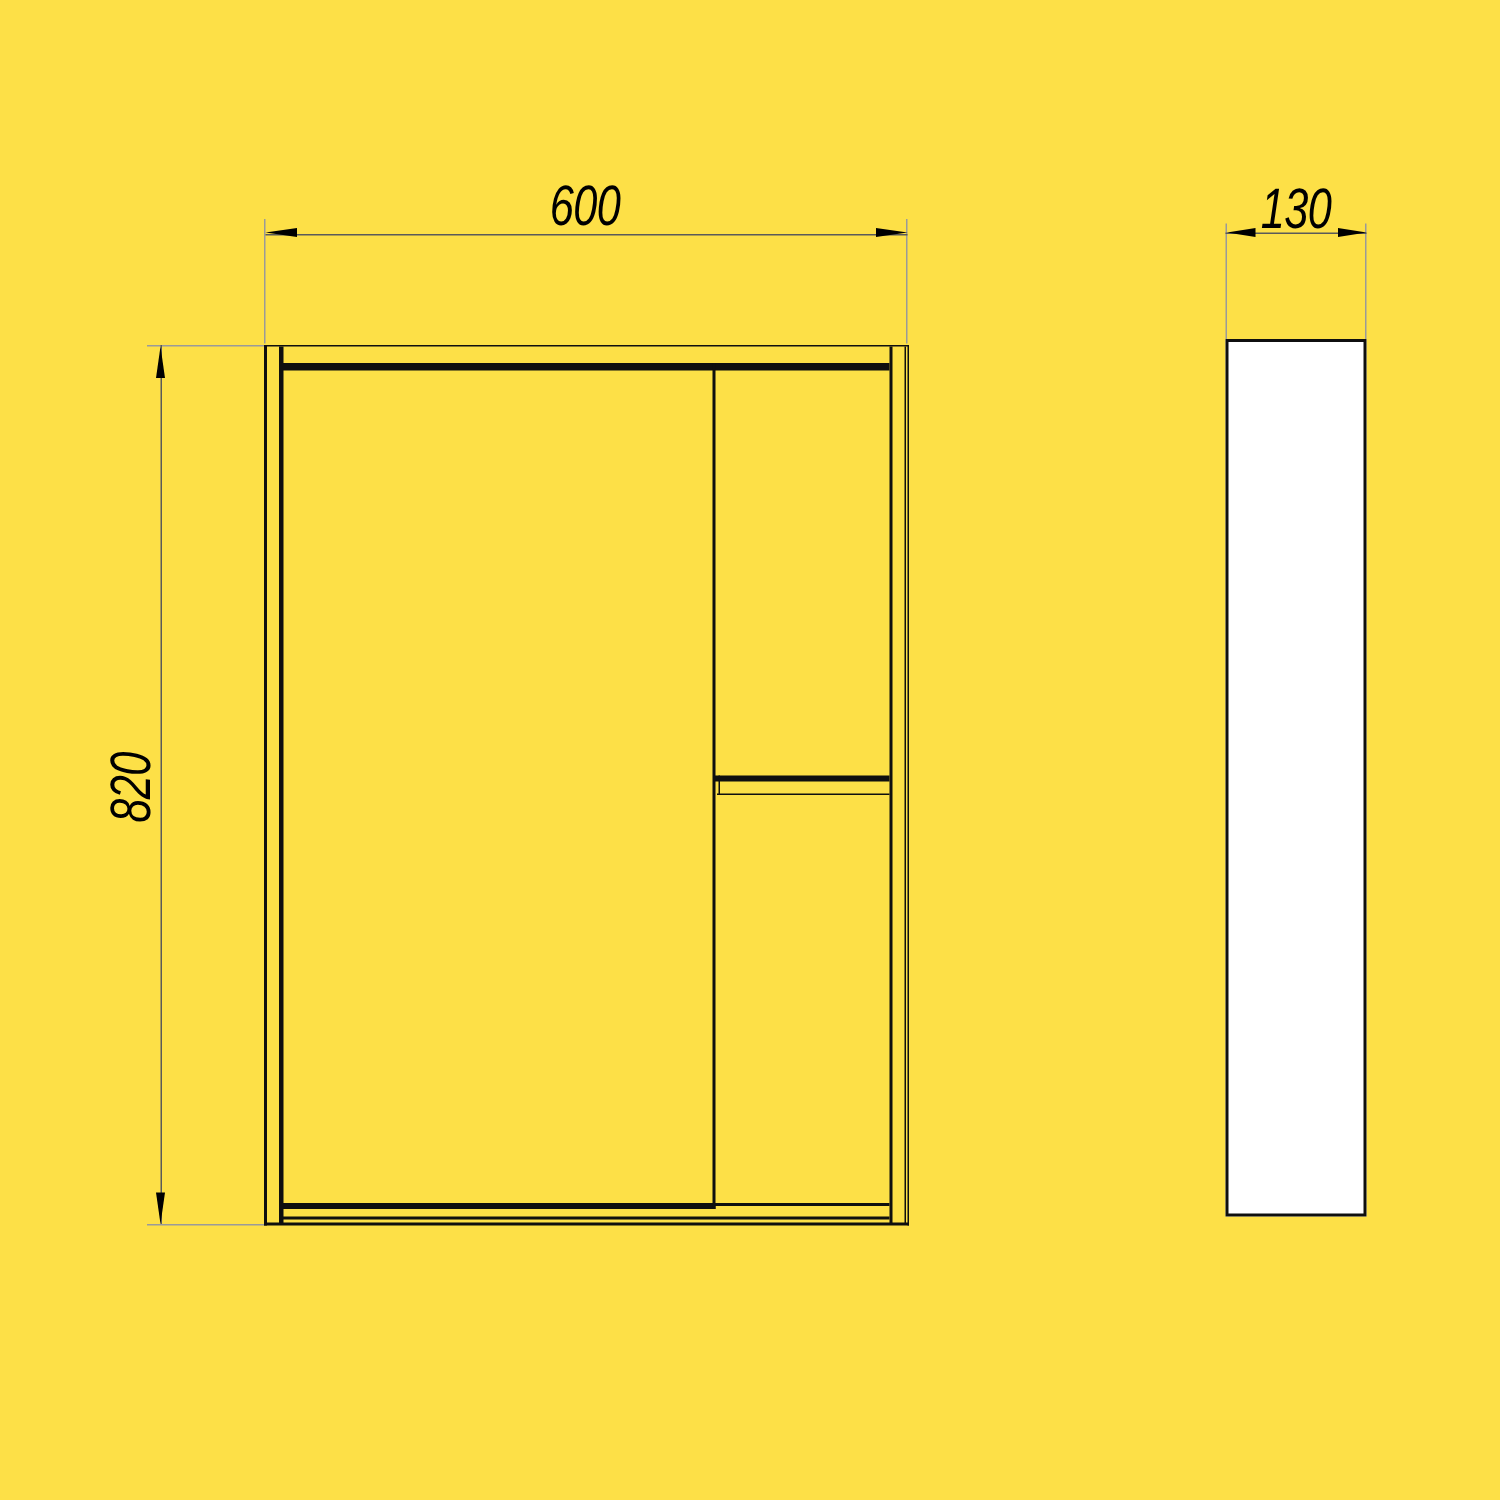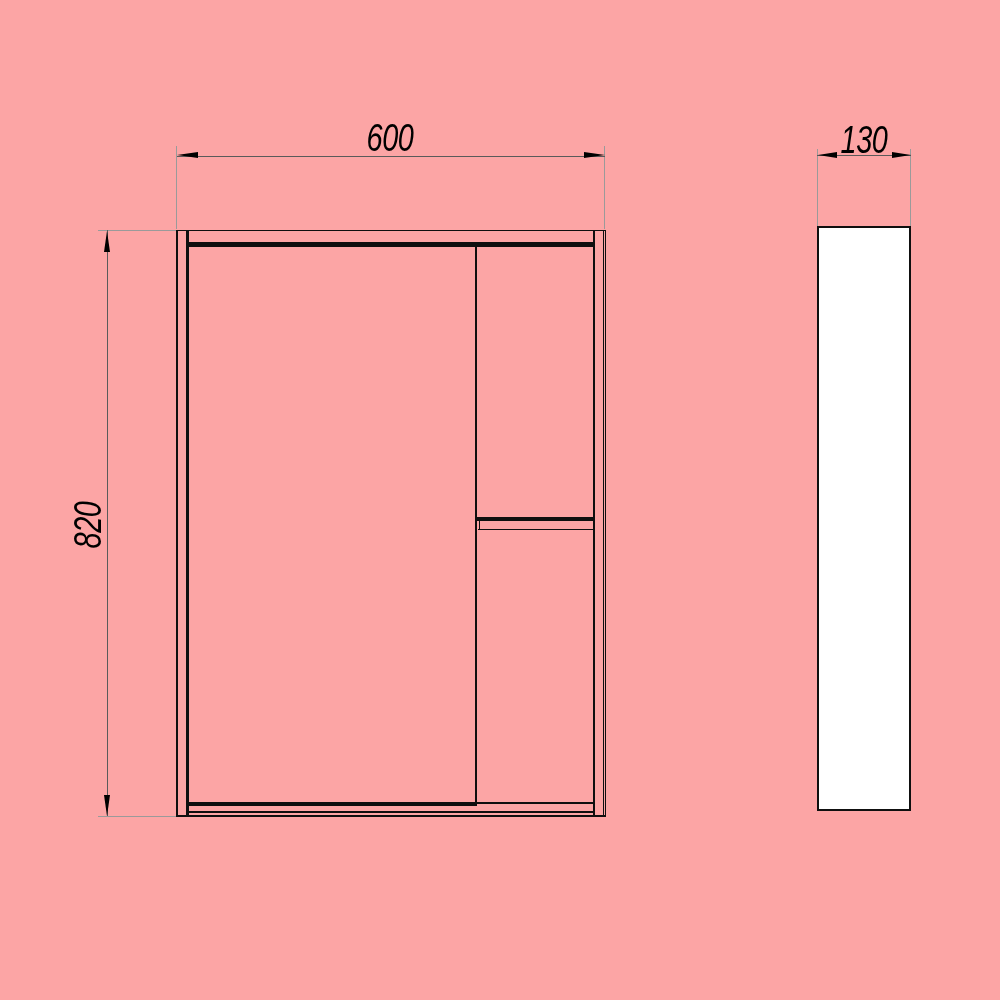--- a/index.html
+++ b/index.html
@@ -1,16 +1,16 @@
 <!DOCTYPE html>
 <html><head>
 <meta charset="utf-8">
 <style>
   html,body{margin:0;padding:0;background:#ffffff;}
-  #canvas{position:relative;width:1000px;height:1000px;background:#fca5a5;overflow:hidden;
+  #canvas{position:relative;width:1000px;height:1000px;background:#fde047;overflow:hidden;
           font-family:"Liberation Sans",sans-serif;}
   .k{position:absolute;background:#0f0f0f;}       
   .dim{position:absolute;background:#5a5a5a;}     
   .ext{position:absolute;background:#9a9a9a;}     
   .arrow{position:absolute;width:0;height:0;}
   .arrow-left {border-right:21px solid #000;border-top:3.6px solid transparent;border-bottom:3.6px solid transparent;}
   .arrow-right{border-left:21px solid #000;border-top:3.6px solid transparent;border-bottom:3.6px solid transparent;}
   .arrow-up   {border-bottom:21px solid #000;border-left:3.6px solid transparent;border-right:3.6px solid transparent;}
   .arrow-down {border-top:21px solid #000;border-left:3.6px solid transparent;border-right:3.6px solid transparent;}
   .dimtext{position:absolute;font-style:italic;font-size:38px;line-height:1;color:#000;

